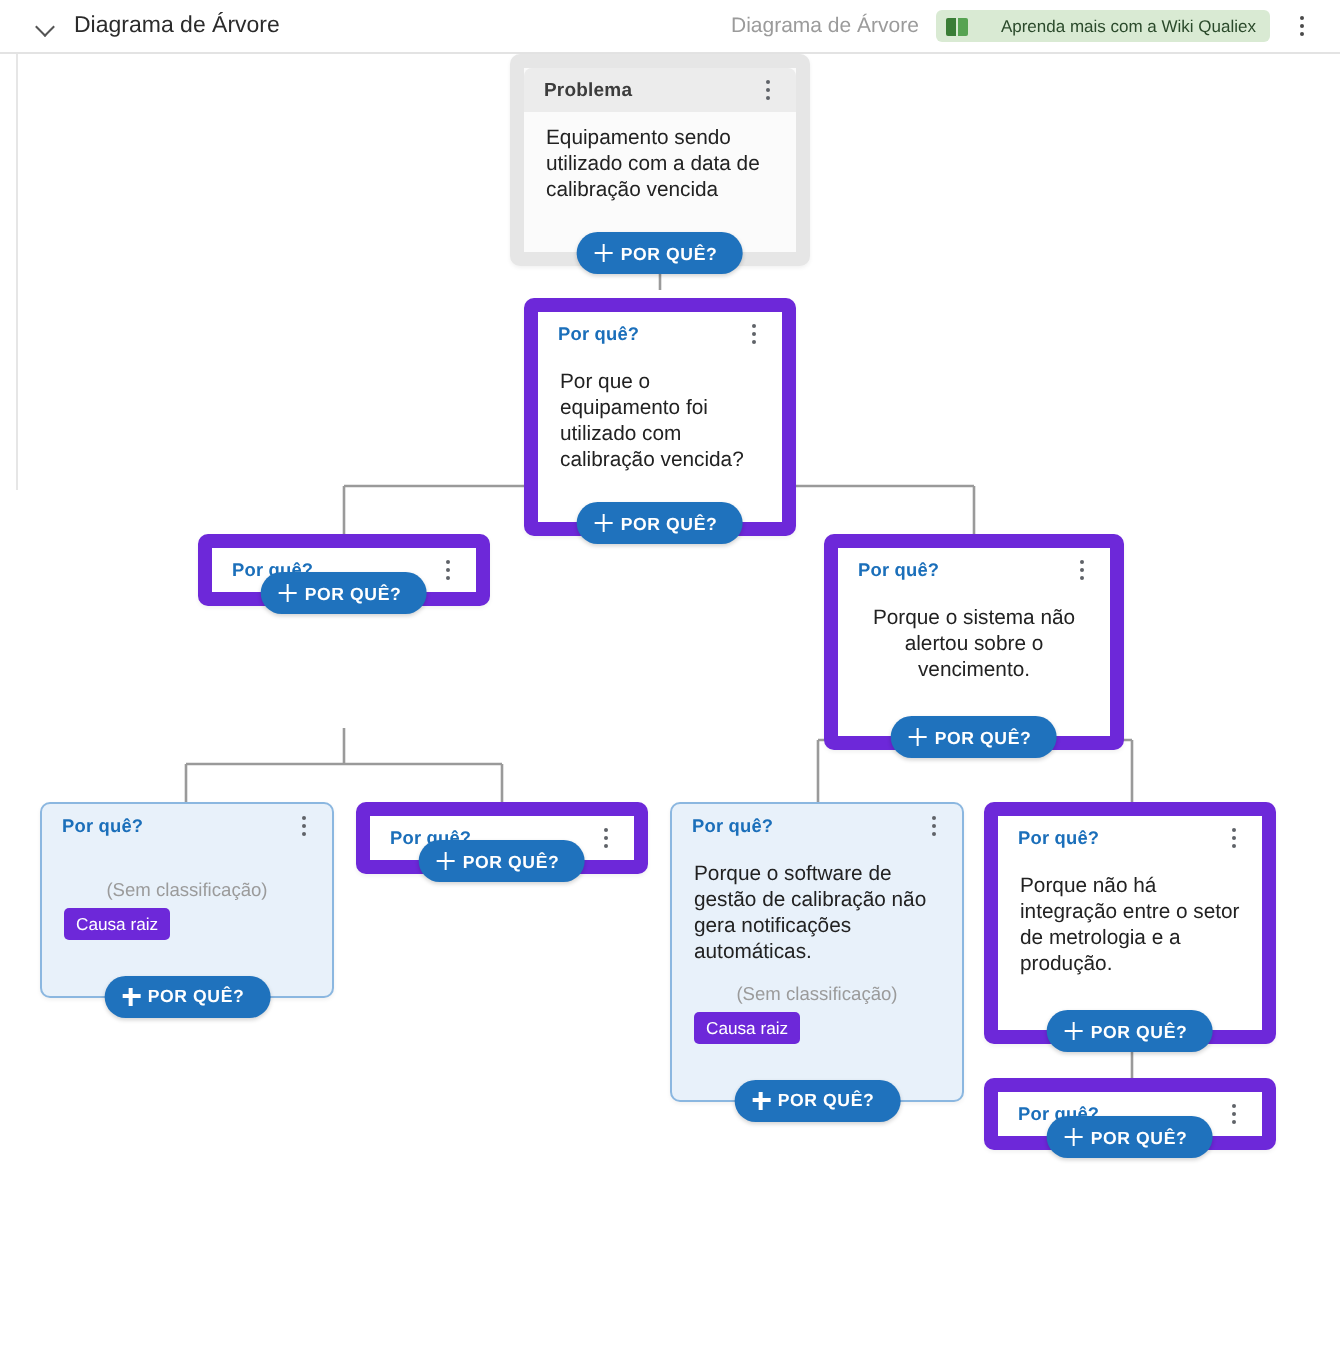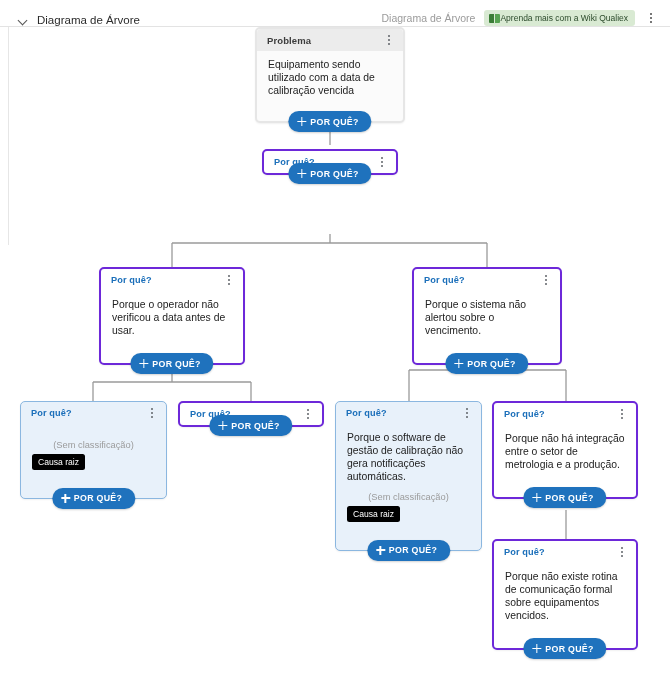--- a/index.html
+++ b/index.html
@@ -13,21 +13,21 @@
     position: relative;
     width: 670px; height: 673px;
     background: #ffffff;
   }
 
   
   .header {
     position: absolute; top: 0; left: 0;
     width: 670px; height: 27px;
     border-bottom: 1px solid #e3e3e3;
-    display: flex; align-items: flex-end;
+    display: flex; align-items: center;
   }
   .hdr-left { display: flex; align-items: center; gap: 8px; padding-left: 18px; }
   .chevron {
     width: 11px; height: 11px; position: relative; display: inline-block;
     flex: 0 0 auto;
   }
   .chevron::before {
     content: ""; position: absolute; left: 1px; top: 2px;
     width: 6px; height: 6px;
     border-right: 1.4px solid #555; border-bottom: 1.4px solid #555;
@@ -35,21 +35,21 @@
   }
   .hdr-title { font-size: 11.5px; color: #2b2b2b; white-space: nowrap; }
   .hdr-right {
     margin-left: auto; display: flex; align-items: center; gap: 9px;
     padding-right: 12px;
   }
   .hdr-subtitle { font-size: 10.5px; color: #9b9b9b; white-space: nowrap; }
   .wiki-badge {
     background: #d9ead3; border-radius: 3px;
     padding: 3px 7px 3px 5px;
-    display: flex; align-items: center; gap: 0;
+    display: flex; align-items: center; gap: 16px;
     white-space: nowrap;
   }
   .wiki-badge .wiki-label { font-size: 8.5px; color: #2b4a2b; }
   .book-icon { width: 11px; height: 9px; position: relative; flex: 0 0 auto; }
   .book-icon .b1 {
     position: absolute; left: 0; top: 0; width: 5px; height: 9px;
     background: #3a7d36; border-radius: 1px 0 0 1px;
   }
   .book-icon .b2 {
     position: absolute; left: 5.5px; top: 0; width: 5px; height: 9px;
@@ -74,21 +74,21 @@
     background: #e6e6e6;
   }
 
   
   .wires { position: absolute; left: 0; top: 0; width: 670px; height: 646px; }
 
   
   .card {
     position: absolute;
     background: #ffffff;
-    border: 2px solid #6d28d9;
+    border: 7px solid #6d28d9;
     border-radius: 5px;
     box-shadow: 0 1px 2px rgba(0,0,0,0.06);
   }
   .card.root { background: #fbfbfb; border-color: #e6e6e6; }
   .card.highlight {
     background: #e8f1fa;
     border: 1.3px solid #8bb7e0;
   }
   .card-head {
     height: 22px; display: flex; align-items: center;
@@ -103,21 +103,21 @@
     padding: 7px 11px 0 11px;
   }
   .card-text {
     font-size: 10.4px; line-height: 13px; color: #222; white-space: pre-line;
   }
   .card-class {
     font-size: 9.3px; color: #9b9b9b; margin-top: 9px; text-align: center;
   }
   .root-badge {
     display: inline-block; margin-top: 4px;
-    background: #000000; color: #ffffff;
+    background: #6d28d9; color: #ffffff;
     font-size: 8.6px; padding: 2.5px 6px 3px 6px; border-radius: 2.5px;
     white-space: nowrap;
   }
 
   .why-btn {
     position: absolute; left: 50%; transform: translateX(-50%);
     bottom: -11px;
     background: #1f72bd; color: #fff;
     border: none; border-radius: 13px;
     height: 21px; padding: 0 13px 0 9px;
@@ -210,54 +210,54 @@
 
     <div class="card" style="left:262px; top:122px; width:136px;">
       <div class="card-head">
         <span class="card-head-label">Por quê?</span>
         <span class="kebab">
             <i></i>
             <i></i>
             <i></i>
           </span>
       </div>
+      <div class="card-body" style="padding-bottom:24px;">
+        <div class="card-text">Por que o equipamento foi utilizado com calibração vencida?</div>
+      </div>
       <button class="why-btn">
         <span class="plus"></span>
         <span>POR QUÊ?</span>
       </button>
     </div>
 
     <div class="card" style="left:99px; top:240px; width:146px;">
       <div class="card-head">
         <span class="card-head-label">Por quê?</span>
         <span class="kebab">
             <i></i>
             <i></i>
             <i></i>
           </span>
       </div>
-      <div class="card-body" style="padding-bottom:26px;">
-        <div class="card-text">Porque o operador não verificou a data antes de usar.</div>
-      </div>
       <button class="why-btn">
         <span class="plus"></span>
         <span>POR QUÊ?</span>
       </button>
     </div>
 
     <div class="card" style="left:412px; top:240px; width:150px;">
       <div class="card-head">
         <span class="card-head-label">Por quê?</span>
         <span class="kebab">
             <i></i>
             <i></i>
             <i></i>
           </span>
       </div>
-      <div class="card-body" style="padding-bottom:26px;">
+      <div class="card-body" style="padding-bottom:26px;text-align:center;">
         <div class="card-text">Porque o sistema não alertou sobre o vencimento.</div>
       </div>
       <button class="why-btn">
         <span class="plus"></span>
         <span>POR QUÊ?</span>
       </button>
     </div>
 
     <div class="card highlight" style="left:20px; top:374px; width:147px;">
       <div class="card-head">
@@ -333,23 +333,20 @@
 
     <div class="card" style="left:492px; top:512px; width:146px;">
       <div class="card-head">
         <span class="card-head-label">Por quê?</span>
         <span class="kebab">
             <i></i>
             <i></i>
             <i></i>
           </span>
       </div>
-      <div class="card-body" style="padding-bottom:26px;">
-        <div class="card-text">Porque não existe rotina de comunicação formal sobre equipamentos vencidos.</div>
-      </div>
       <button class="why-btn">
         <span class="plus"></span>
         <span>POR QUÊ?</span>
       </button>
     </div>
 
   </div>
 </div>
 
 </body></html>

